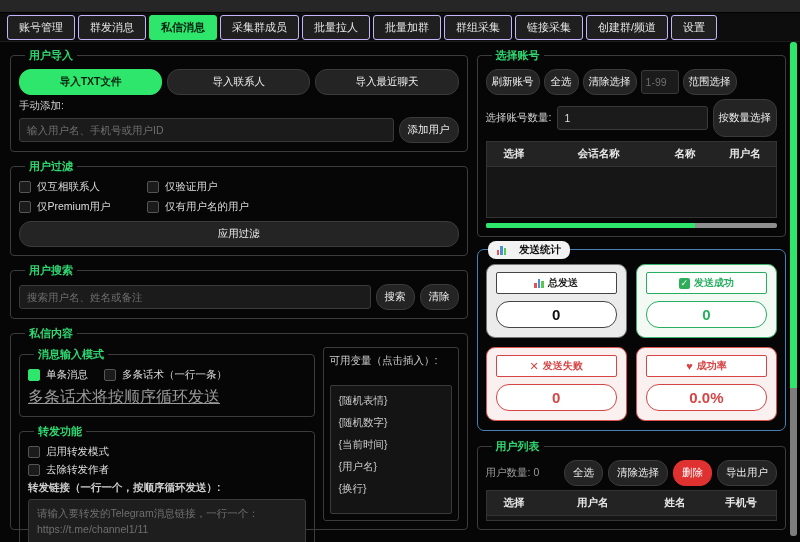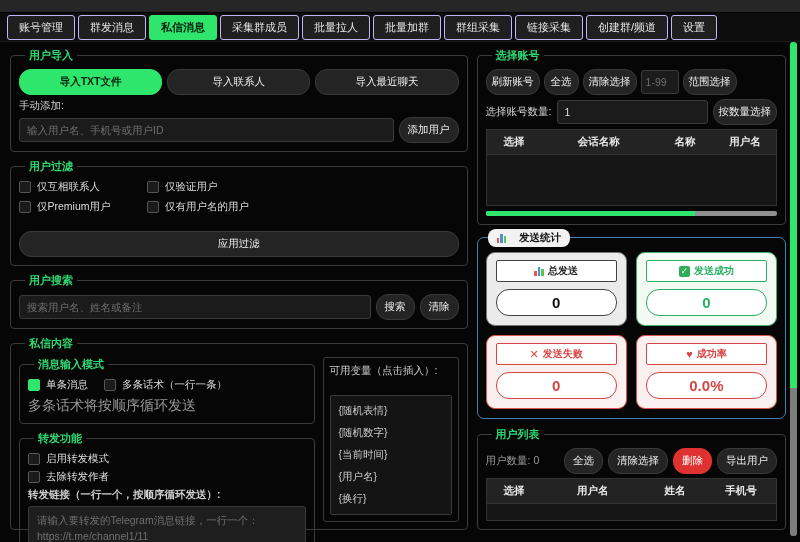--- a/index.html
+++ b/index.html
@@ -22,21 +22,21 @@
   .btn { background:#242424; border:1px solid #3a3a3a; color:#eee; border-radius:12px; padding:5px 8px; font-size:10.5px; cursor:pointer; white-space:nowrap; text-align:center; }
   .btn.green { background:#2ee66b; border-color:#2ee66b; color:#04210f; font-weight:bold; }
   .btn.red { background:#e03131; border-color:#e03131; color:#fff; }
   .btn.block { width:100%; }
   input[type=text] { background:#1b1b1b; border:1px solid #3a3a3a; border-radius:3px; color:#ddd; padding:5px 7px; font-size:10.5px; outline:none; font-family:inherit; }
   input::placeholder, textarea::placeholder { color:#6f6f6f; }
   textarea { background:#1e1e1e; border:1px solid #3a3a3a; border-radius:3px; color:#ccc; padding:6px 8px; font-size:10.5px; resize:none; outline:none; width:100%; font-family:inherit; line-height:1.5; }
   .cb { width:12px; height:12px; border:1px solid #555; border-radius:2px; background:#1b1b1b; display:inline-block; flex:none; }
   .cb.checked { background:#2ee66b; border-color:#2ee66b; }
   .cb-row { display:flex; align-items:center; gap:6px; font-size:10.5px; color:#ddd; cursor:pointer; }
-  .hint { color:#9a9a9a; font-size:14px; margin-top:5px; }
+  .hint { color:#9a9a9a; font-size:16px; margin-top:5px;text-decoration:underline; }
   .label { font-size:10.5px; color:#cfcfcf; }
   
   .dm-body { display:flex; gap:8px; height:100%; }
   .dm-left { flex:1; display:flex; flex-direction:column; gap:7px; min-width:0; }
   .dm-right { width:136px; display:flex; flex-direction:column; }
   .subtabs { display:flex; gap:3px; margin-bottom:4px; }
   .subtab { padding:4px 8px; font-size:10.5px; border-radius:3px; background:#242424; border:1px solid #3a3a3a; color:#ddd; cursor:pointer; }
   .subtab.active { background:#2ee66b; border-color:#2ee66b; color:#04210f; font-weight:bold; }
   .varpanel { border:1px solid #3a3a3a; border-radius:3px; flex:1; padding:6px; display:flex; flex-direction:column; gap:17px; }
   .varlist { border:1px solid #3a3a3a; border-radius:2px; flex:1; padding:4px 6px; background:#141414; }
@@ -66,21 +66,21 @@
   .bar-icon .b3 { height:7px; background:#57c84d; }
   .check-icon { display:inline-block; width:11px; height:11px; background:#2fae5a; color:#fff; border-radius:2px; font-size:9px; line-height:11px; text-align:center; font-weight:bold; }
   .x-icon { color:#d64545; font-weight:bold; font-size:11px; }
   .heart-icon { color:#d64545; font-size:11px; }
   
   .vscroll { position:absolute; right:3px; top:42px; width:7px; height:494px; background:#2a2a2a; border-radius:3px; overflow:hidden; }
   .vscroll .thumb { width:100%; height:70%; background:#2ee66b; }
   .vscroll .rest { width:100%; height:30%; background:#7d7d7d; }
   .flex1 { flex:1; }
   .mt4 { margin-top:4px; }
-  .filters { display:grid; grid-template-columns:128px 1fr; row-gap:6px; margin-bottom:17px; }
+  .filters { display:grid; grid-template-columns:128px 1fr; row-gap:6px; margin-bottom:7px; }
   .fill { display:flex; flex-direction:column; flex:1; min-height:0; }
 </style>
 </head>
 <body>
 
 <div class="titlebar"></div>
 
 <div class="tabbar">
   <div class="tab">账号管理</div>
   <div class="tab">群发消息</div>
@@ -206,21 +206,21 @@
       <div class="row" style="gap:4px;">
         <div class="btn" style="padding:5px 5px;">刷新账号</div>
         <div class="btn" style="padding:5px 6px;">全选</div>
         <div class="btn" style="padding:5px 5px;">清除选择</div>
         <input type="text" style="width: 38px; padding: 5px 4px;" placeholder="1-99">
         <div class="btn" style="padding:5px 5px;">范围选择</div>
       </div>
       <div class="row mt4" style="gap:5px;">
         <span class="label" style="white-space:nowrap;">选择账号数量:</span>
         <input type="text" class="flex1" style="min-width: 0px;" value="1">
-        <div class="btn" style="padding:5px 5px;">按数量选择</div>
+        <div class="btn" style="padding:11px 5px;">按数量选择</div>
       </div>
       <div class="tbl-head grid-acc mt4">
         <div>选择</div>
         <div>会话名称</div>
         <div>名称</div>
         <div>用户名</div>
       </div>
       <div class="tbl-body" style="height:52px;"></div>
       <div class="progress">
           <div></div>

